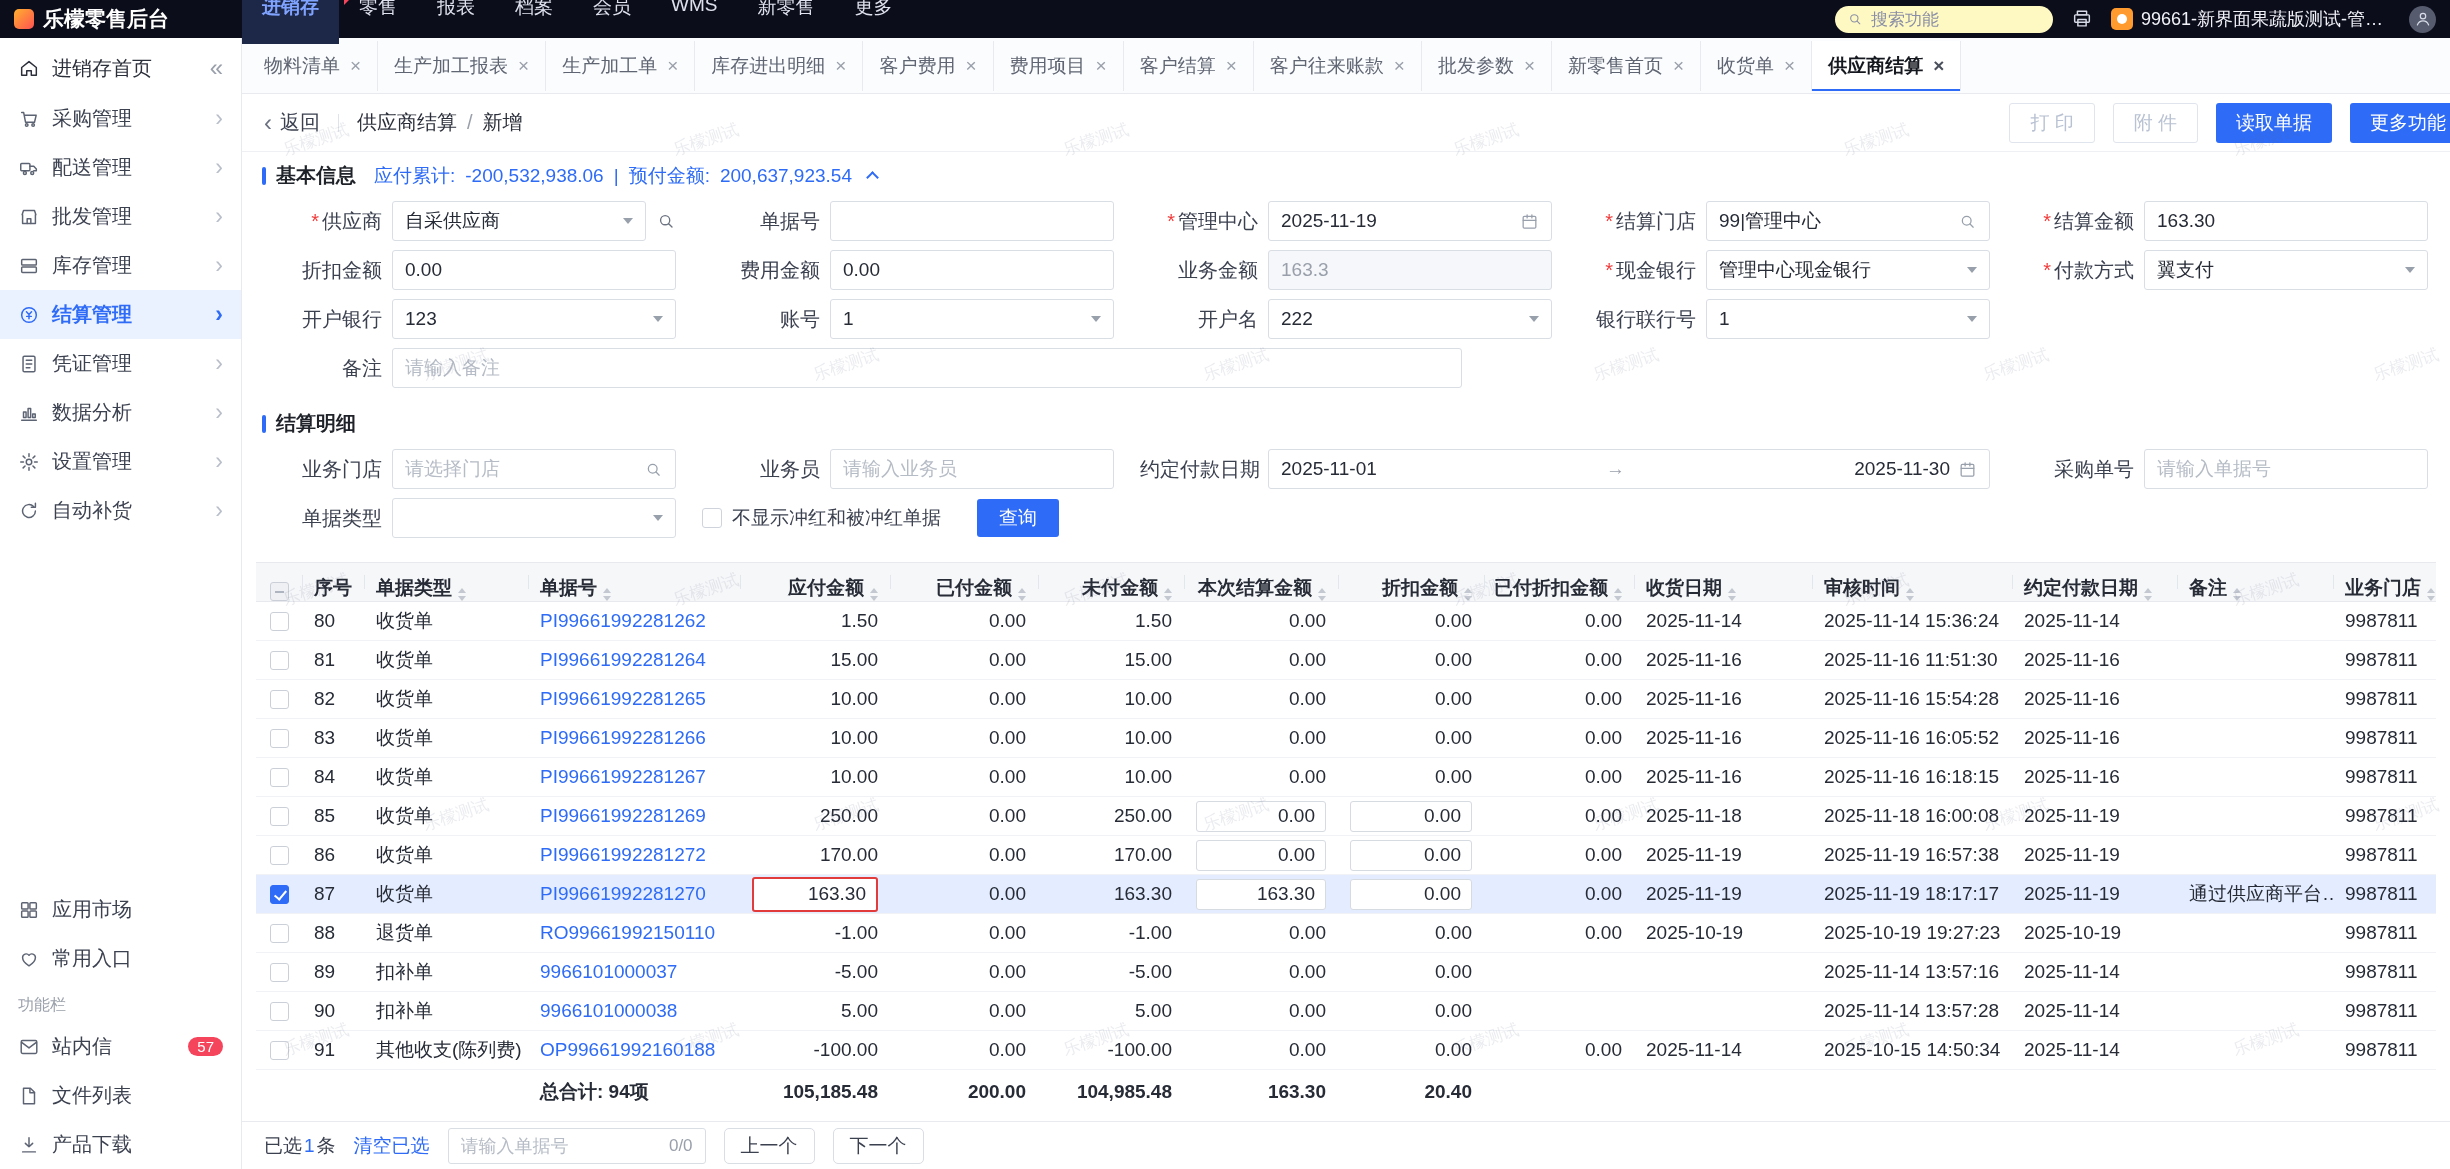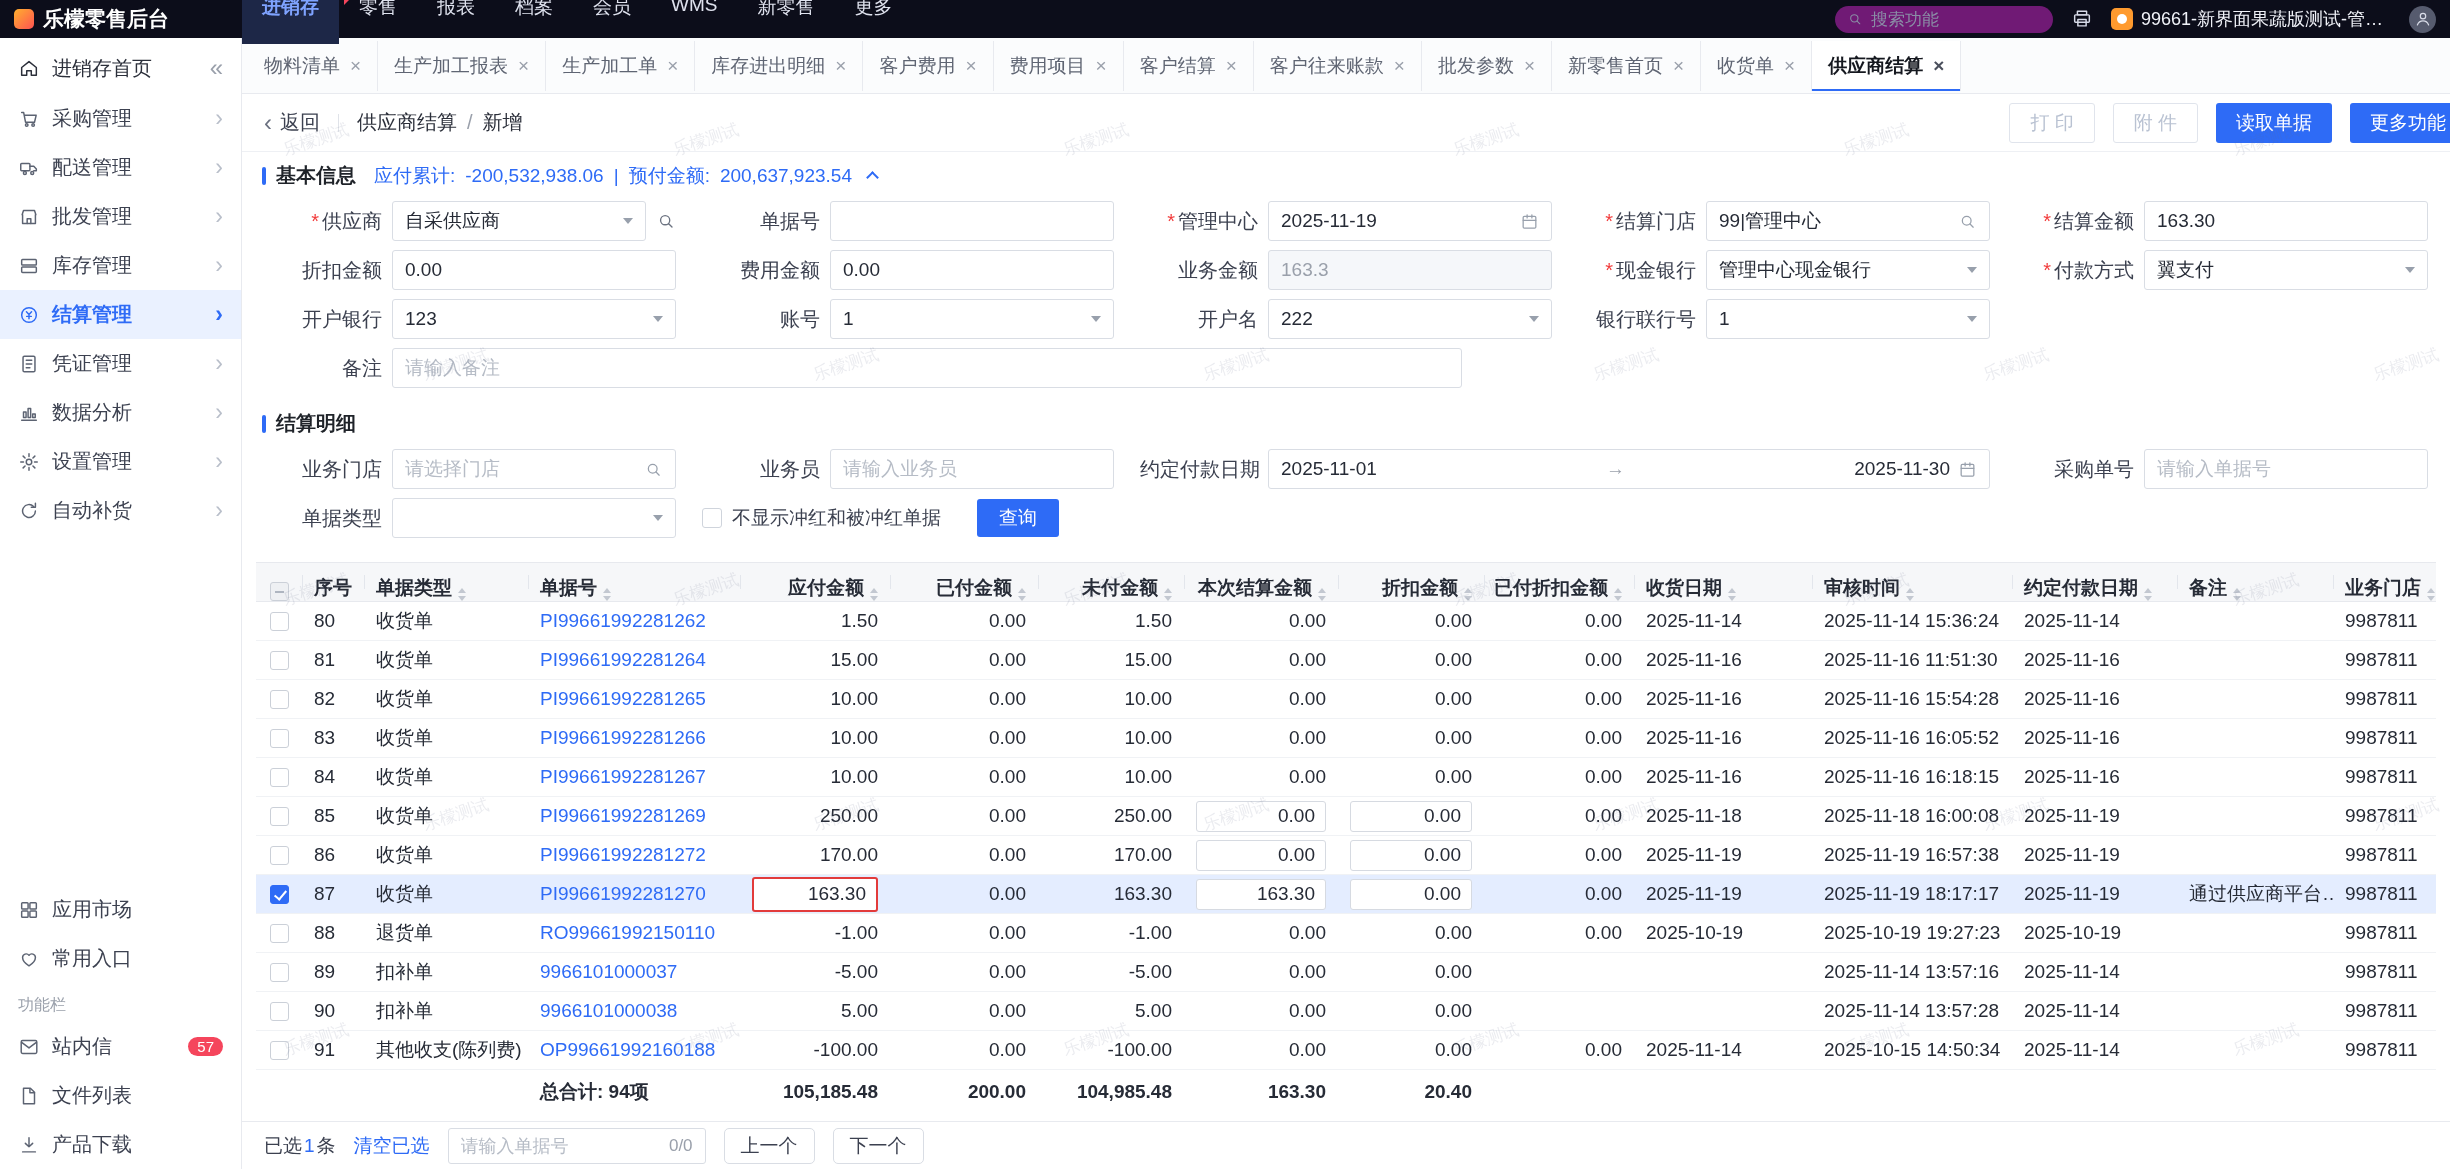--- a/index.html
+++ b/index.html
@@ -11,21 +11,21 @@
   .topbar{height:38px;background:#0c0d1a;display:flex;align-items:center;color:#e8eaf2;flex-shrink:0;position:relative;z-index:80}
   .logo-wrap{width:242px;display:flex;align-items:center;gap:9px;padding-left:14px;flex-shrink:0}
   .logo-ico{width:20px;height:20px;border-radius:5px;background:linear-gradient(135deg,#ffb02e,#ff5252)}
   .logo-text{font-size:21px;font-weight:bold;color:#fff;white-space:nowrap}
   .topnav{display:flex;align-items:center;height:38px}
   .nav-item{height:50px;display:flex;align-items:flex-start;padding:0 20px;font-size:19px;color:#dfe2ee;position:relative;cursor:pointer;white-space:nowrap}
   .nav-item.active{background:#1d2747;color:#7fa3ff;font-weight:bold}
   .nav-badge{position:absolute;top:3px;left:5px;width:0;height:0;border-top:8px solid #f5455c;border-right:8px solid transparent}
   .nav-caret{margin-left:7px;width:0;height:0;border-left:5px solid transparent;border-right:5px solid transparent;border-top:6px solid #cfd3e0}
   .tb-right{margin-left:auto;display:flex;align-items:center;gap:18px;padding-right:14px}
-  .tb-search{width:218px;height:27px;background:#701a75;border-radius:14px;display:flex;align-items:center;gap:8px;padding:0 12px;color:#8a8ea6;font-size:17px}
+  .tb-search{width:218px;height:27px;background:#fef9c3;border-radius:14px;display:flex;align-items:center;gap:8px;padding:0 12px;color:#8a8ea6;font-size:17px}
   .tb-search .ph{white-space:nowrap}
   .tb-ico{display:flex;color:#d7dae8}
   .store-chip{display:flex;align-items:center;gap:8px;font-size:18px;color:#f0f2f8;max-width:280px}
   .store-ico{width:22px;height:22px;border-radius:5px;background:#ff9a2e;flex-shrink:0;position:relative}
   .store-ico::after{content:"";position:absolute;left:6px;top:6px;width:10px;height:10px;border-radius:50%;background:#fff}
   .store-name{white-space:nowrap;overflow:hidden;text-overflow:ellipsis}
   .avatar{width:27px;height:27px;border-radius:50%;background:#565b6e;display:flex;align-items:center;justify-content:center;color:#d9dce8;flex-shrink:0}
   .ico{display:inline-flex;align-items:center}
 
   

